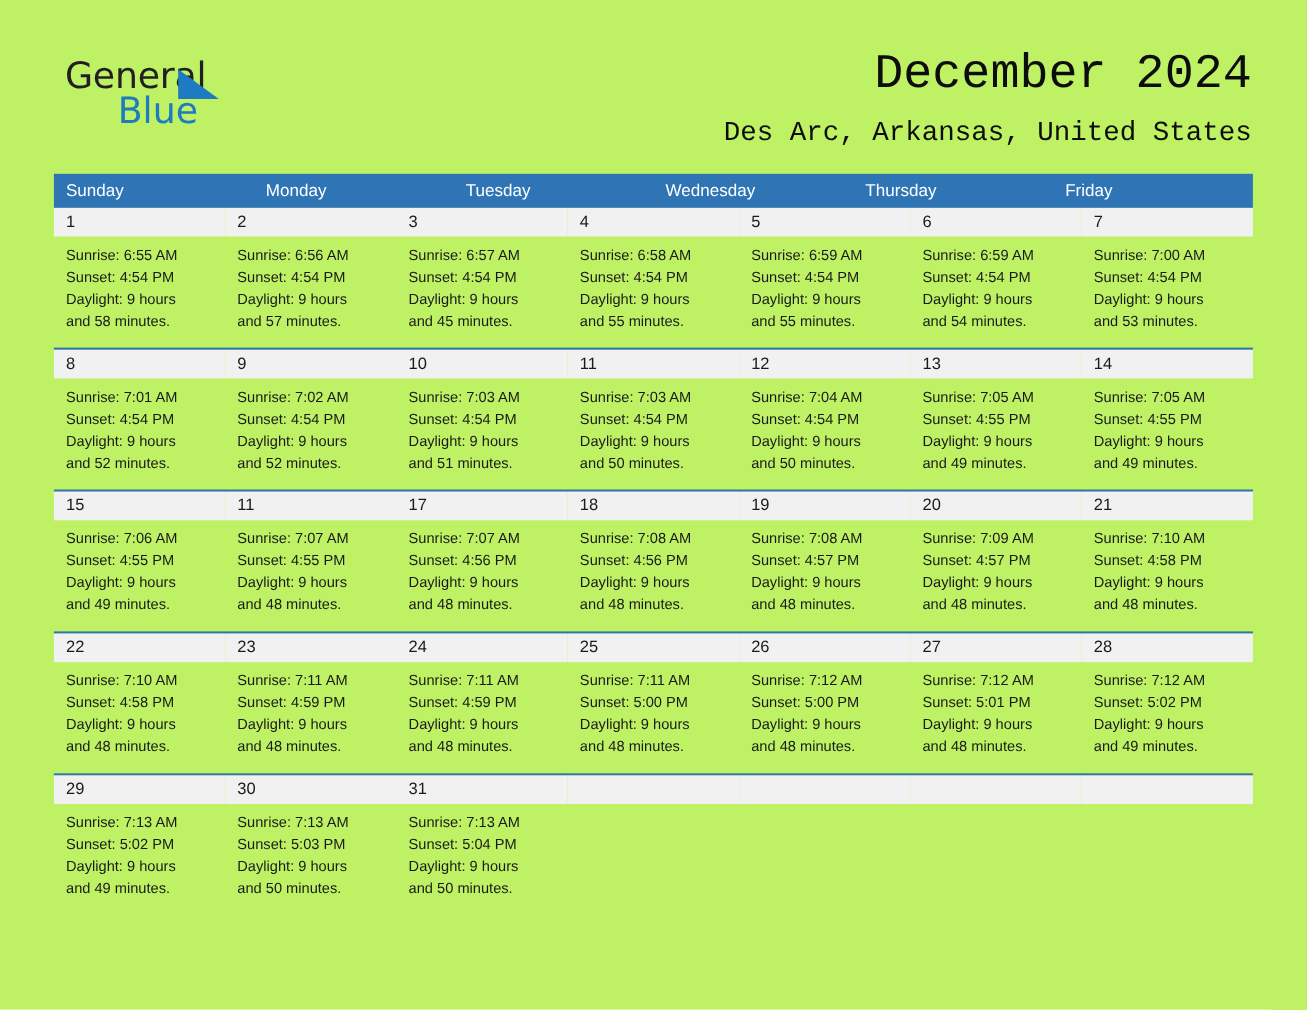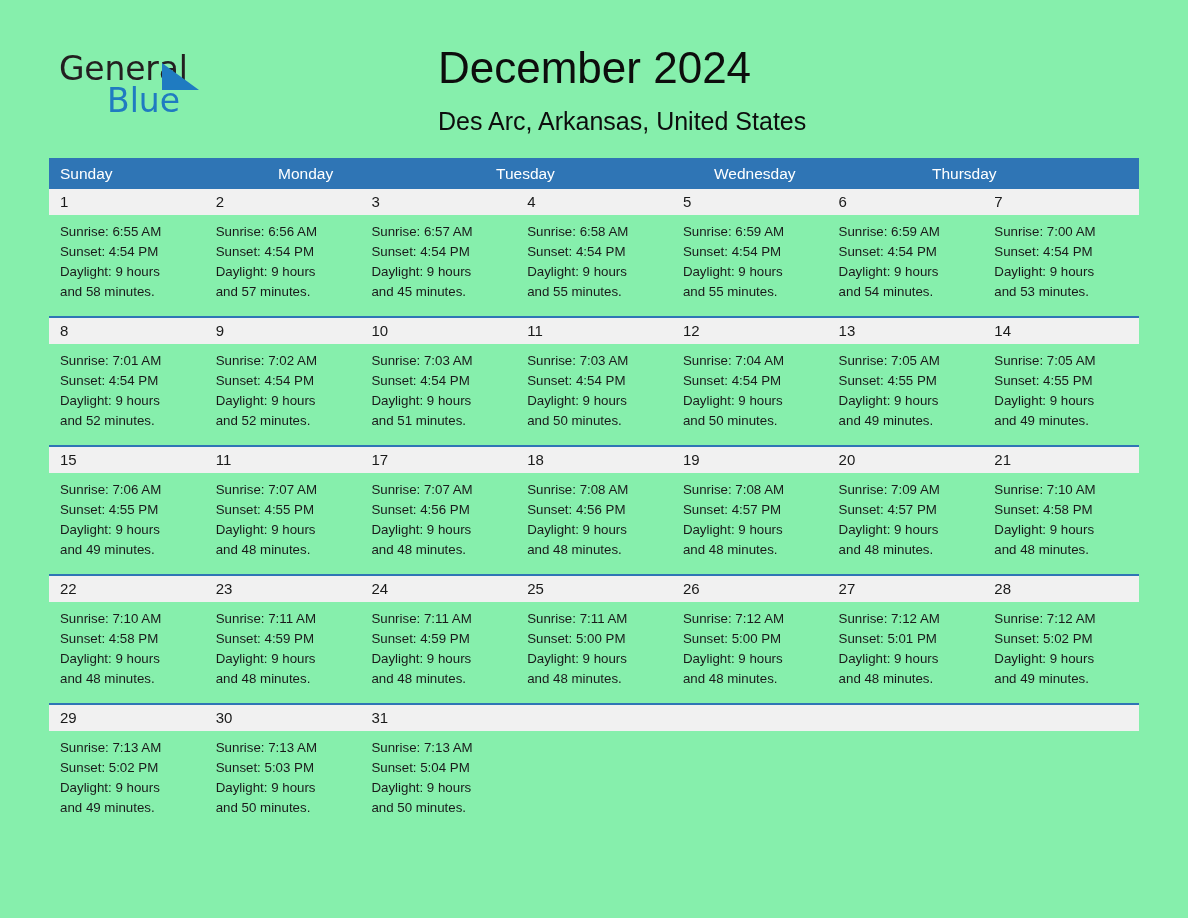--- a/index.html
+++ b/index.html
@@ -7,21 +7,21 @@
     width: 1188px;
     height: 918px;
     background: #ffffff;
     font-family: "Liberation Sans", sans-serif;
     -webkit-font-smoothing: antialiased;
   }
   .page {
     position: relative;
     width: 1188px;
     height: 918px;
-    background: #86efac;
+    background: #bef264;
   }
 
   
   .header {
     position: absolute;
     left: 49px;
     top: 40px;
     right: 50px;
     height: 108px;
   }
@@ -59,22 +59,23 @@
     color: #1f7bc1;
     line-height: 1;
     font-family: "DejaVu Sans", sans-serif;
     font-weight: 400;
     text-align: center;
   }
   .title-block {
     position: absolute;
     right: 0;
     top: 0;
-    text-align: left;
+    text-align: right;
     width: 700px;
+    font-family: Liberation Mono, monospace;
   }
   .month-title {
     font-size: 44px;
     font-weight: 400;
     color: #0d0d0d;
     line-height: 56px;
     letter-spacing: 0px;
   }
   .location-title {
     font-size: 25px;
@@ -156,20 +157,21 @@
   </div>
 
   <div class="calendar">
 
     <div class="cal-head">
       <div class="hcell">Sunday</div>
       <div class="hcell">Monday</div>
       <div class="hcell">Tuesday</div>
       <div class="hcell">Wednesday</div>
       <div class="hcell">Thursday</div>
+      <div class="hcell">Friday</div>
     </div>
 
     <div class="week first">
       <div class="daycell">
         <div class="datebar">1</div>
         <div class="lines">
           <div class="line">Sunrise: 6:55 AM</div>
           <div class="line">Sunset: 4:54 PM</div>
           <div class="line">Daylight: 9 hours</div>
           <div class="line">and 58 minutes.</div>

